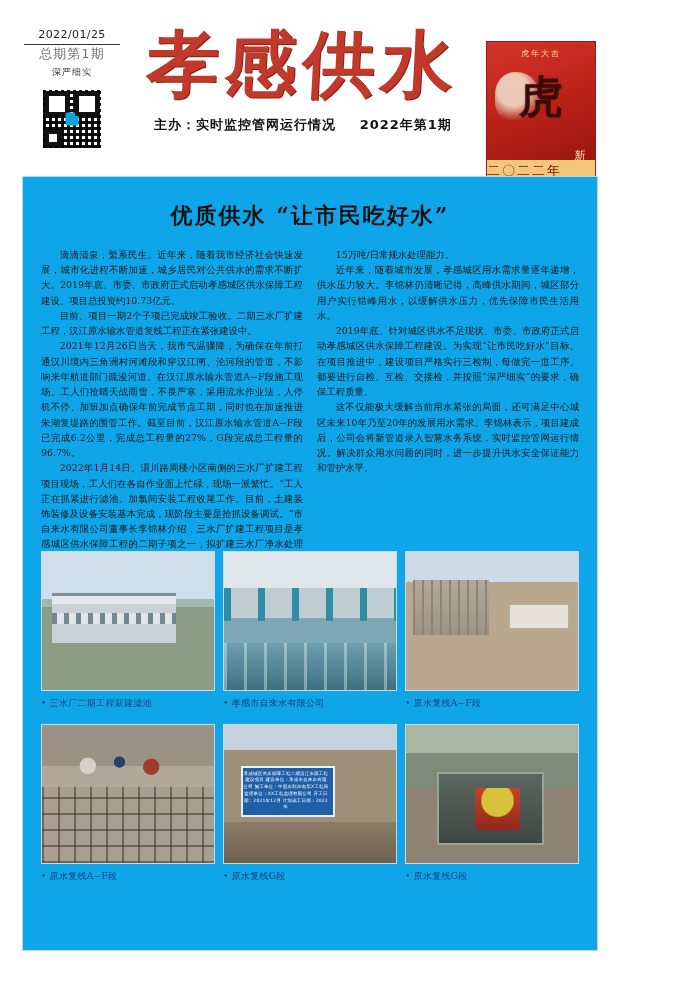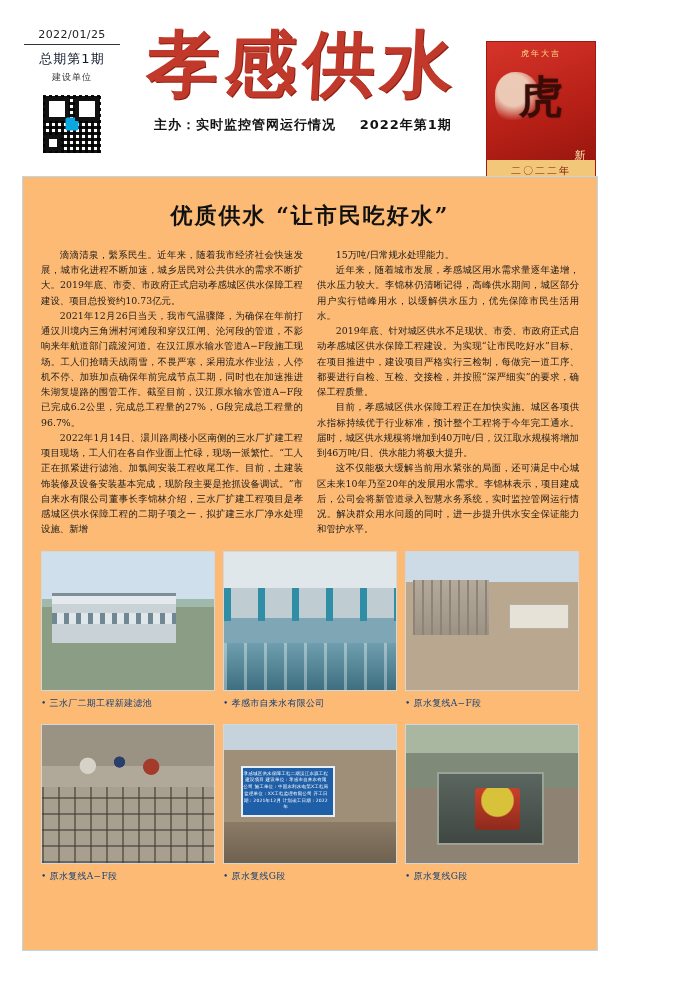--- a/index.html
+++ b/index.html
@@ -38,22 +38,21 @@
   }
   .issue-date {
     font-size: 11px;
     color: #222;
     border-bottom: 1px solid #333;
     padding-bottom: 3px;
     letter-spacing: 0.4px;
   }
   .issue-no {
     font-size: 13px;
-    color: #0f172a;
-    margin-top: 5px;
+    color: #737373;
     letter-spacing: 1px;
   }
   .issue-sub {
     font-size: 9px;
     color: #333;
     margin-top: 3px;
     letter-spacing: 1px;
   }
   .qr {
     width: 62px;
@@ -160,31 +159,31 @@
     font-size: 11px; color: #ffe9b0;
     writing-mode: vertical-rl;
     letter-spacing: 2px;
   }
   .poster-bottom {
     position: absolute;
     left: 0; right: 0; bottom: 0;
     height: 22px;
     background: #f3c77a;
     color: #7a1008;
-    font-size: 10px;
-    text-align: center;
+    font-size: 13px;
+    text-align: left;
     line-height: 22px;
     letter-spacing: 2px;
   }
 
   
   .panel {
     margin: 6px 22px 0 22px;
     border: 1px solid #b9d9ea;
-    background: #fdba74;
+    background: #0ea5e9;
     padding: 16px 18px 20px 18px;
     height: 775px;
     position: relative;
   }
 
   .headline {
     text-align: center;
     font-family: "DejaVu Serif", "Liberation Serif", serif;
     font-weight: 700;
     font-size: 22px;
@@ -349,21 +348,21 @@
 </head>
 <body>
 
 <div class="page">
 
   <div class="masthead">
 
     <div class="masthead-left">
       <div class="issue-date">2022/01/25</div>
       <div class="issue-no">总期第1期</div>
-      <div class="issue-sub">建设单位</div>
+      <div class="issue-sub">深严细实</div>
       <div class="qr">
         <div class="qr-b"></div>
         <div class="qr-center"></div>
       </div>
     </div>
 
     <div class="masthead-center">
       <div class="paper-title">孝感供水</div>
       <div class="publisher-line">
         <span>主办：实时监控管网运行情况</span>
@@ -380,28 +379,28 @@
     </div>
   </div>
 
   <div class="panel">
 
     <div class="headline">优质供水 “让市民吃好水”</div>
 
     <div class="columns">
       <div class="col">
         <p>滴滴清泉，繫系民生。近年来，随着我市经济社会快速发展，城市化进程不断加速，城乡居民对公共供水的需求不断扩大。2019年底、市委、市政府正式启动孝感城区供水保障工程建设、项目总投资约10.73亿元。</p>
+        <p>目前、项目一期2个子项已完成竣工验收。二期三水厂扩建工程，汉江原水输水管道复线工程正在紧张建设中。</p>
         <p>2021年12月26日当天，我市气温骤降，为确保在年前打通汉川境内三角洲村河滩段和穿汉江闸、沦河段的管道，不影响来年航道部门疏浚河道。在汉江原水输水管道A−F段施工现场。工人们抢晴天战雨雪，不畏严寒，采用流水作业法，人停机不停、加班加点确保年前完成节点工期，同时也在加速推进朱湖复堤路的围管工作。截至目前，汉江原水输水管道A−F段已完成6.2公里，完成总工程量的27%，G段完成总工程量的96.7%。</p>
         <p>2022年1月14日、澴川路周楼小区南侧的三水厂扩建工程项目现场，工人们在各自作业面上忙碌，现场一派繁忙。“工人正在抓紧进行滤池、加氯间安装工程收尾工作。目前，土建装饰装修及设备安装基本完成，现阶段主要是抢抓设备调试。”市自来水有限公司董事长李锦林介绍，三水厂扩建工程项目是孝感城区供水保障工程的二期子项之一，拟扩建三水厂净水处理设施、新增</p>
       </div>
       <div class="col">
         <p>15万吨/日常规水处理能力。</p>
         <p>近年来，随着城市发展，孝感城区用水需求量逐年递增，供水压力较大。李锦林仍清晰记得，高峰供水期间，城区部分用户实行错峰用水，以缓解供水压力，优先保障市民生活用水。</p>
         <p>2019年底、针对城区供水不足现状、市委、市政府正式启动孝感城区供水保障工程建设。为实现“让市民吃好水”目标、在项目推进中，建设项目严格实行三检制，每做完一道工序、都要进行自检、互检、交接检，并按照“深严细实”的要求，确保工程质量。</p>
-        <p>目前，孝感城区供水保障工程正在加快实施。城区各项供水指标持续优于行业标准，预计整个工程将于今年完工通水。届时，城区供水规模将增加到40万吨/日，汉江取水规模将增加到46万吨/日、供水能力将极大提升。</p>
         <p>这不仅能极大缓解当前用水紧张的局面，还可满足中心城区未来10年乃至20年的发展用水需求。李锦林表示，项目建成后，公司会将新管道录入智慧水务系统，实时监控管网运行情况。解决群众用水问题的同时，进一步提升供水安全保证能力和管护水平。</p>
       </div>
     </div>
 
     <div class="photo-grid">
 
       <div class="photo-cell">
         <div class="photo ph1"></div>
         <div class="caption">
           <span class="dot">•</span><span>三水厂二期工程新建滤池</span>

